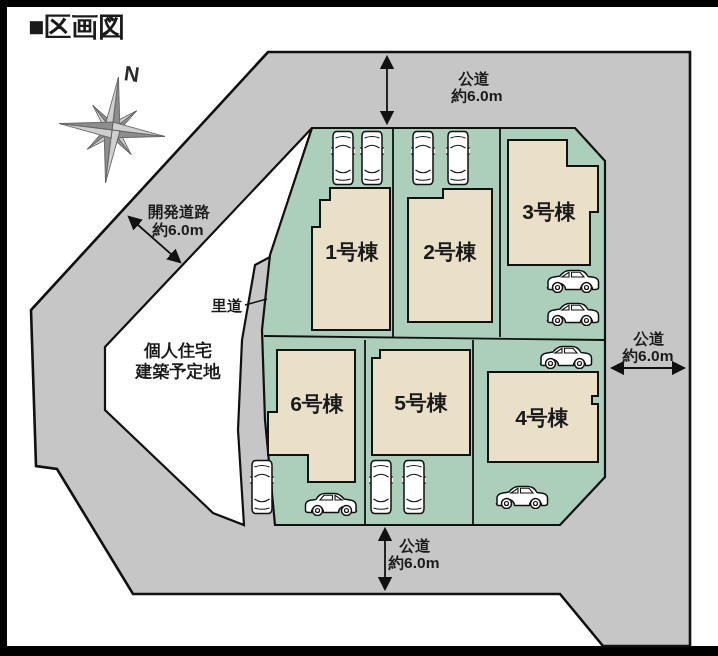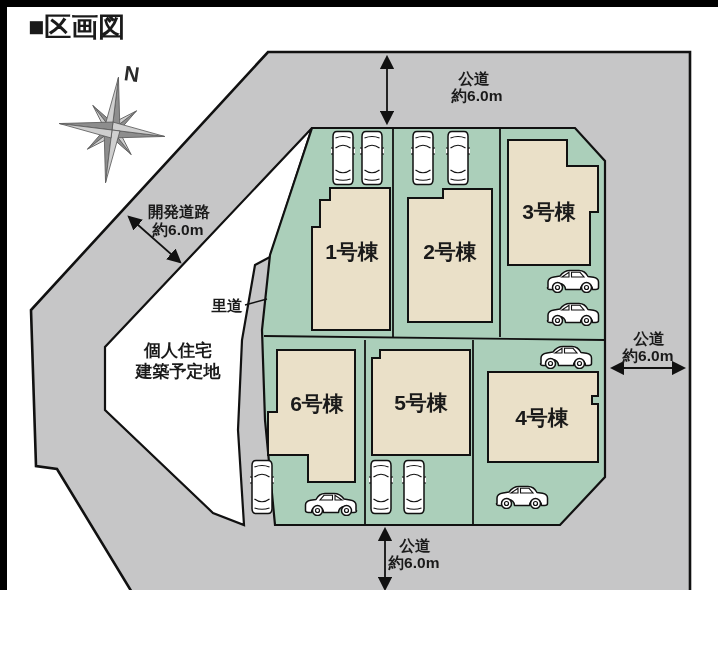--- a/index.html
+++ b/index.html
@@ -1,16 +1,16 @@
 <!DOCTYPE html>
 <html style="--road: #c6c6c7; --plot: #abcfba; --building: #eae0c8;"><head>
 <meta charset="utf-8">
 <style>
   html,body{margin:0;padding:0;background:#ffffff;}
-  .stage{position:relative;width:718px;height:590px;background:#fff;overflow:hidden;}
+  .stage{position:relative;width:718px;height:656px;background:#fff;overflow:hidden;}
   svg{display:block;}
   svg text{font-family:"Liberation Sans","DejaVu Sans",sans-serif;fill:#1a1a1a;}
   .road{fill:var(--road,#c6c6c7);stroke:#111;stroke-width:2.6;stroke-linejoin:miter;}
   .site{fill:#ffffff;stroke:#111;stroke-width:2.2;stroke-linejoin:miter;}
   .plotblock{fill:var(--plot,#abcfba);stroke:#111;stroke-width:2.2;stroke-linejoin:miter;}
   .divider{stroke:#111;stroke-width:1.8;fill:none;}
   .bld{fill:var(--building,#eae0c8);stroke:#111;stroke-width:2;stroke-linejoin:miter;}
   .dim{stroke:#111;stroke-width:1.8;fill:none;}
   .ptr{stroke:#111;stroke-width:1.4;fill:none;}
   .lotlab{font-size:21px;font-weight:600;text-anchor:middle;}

